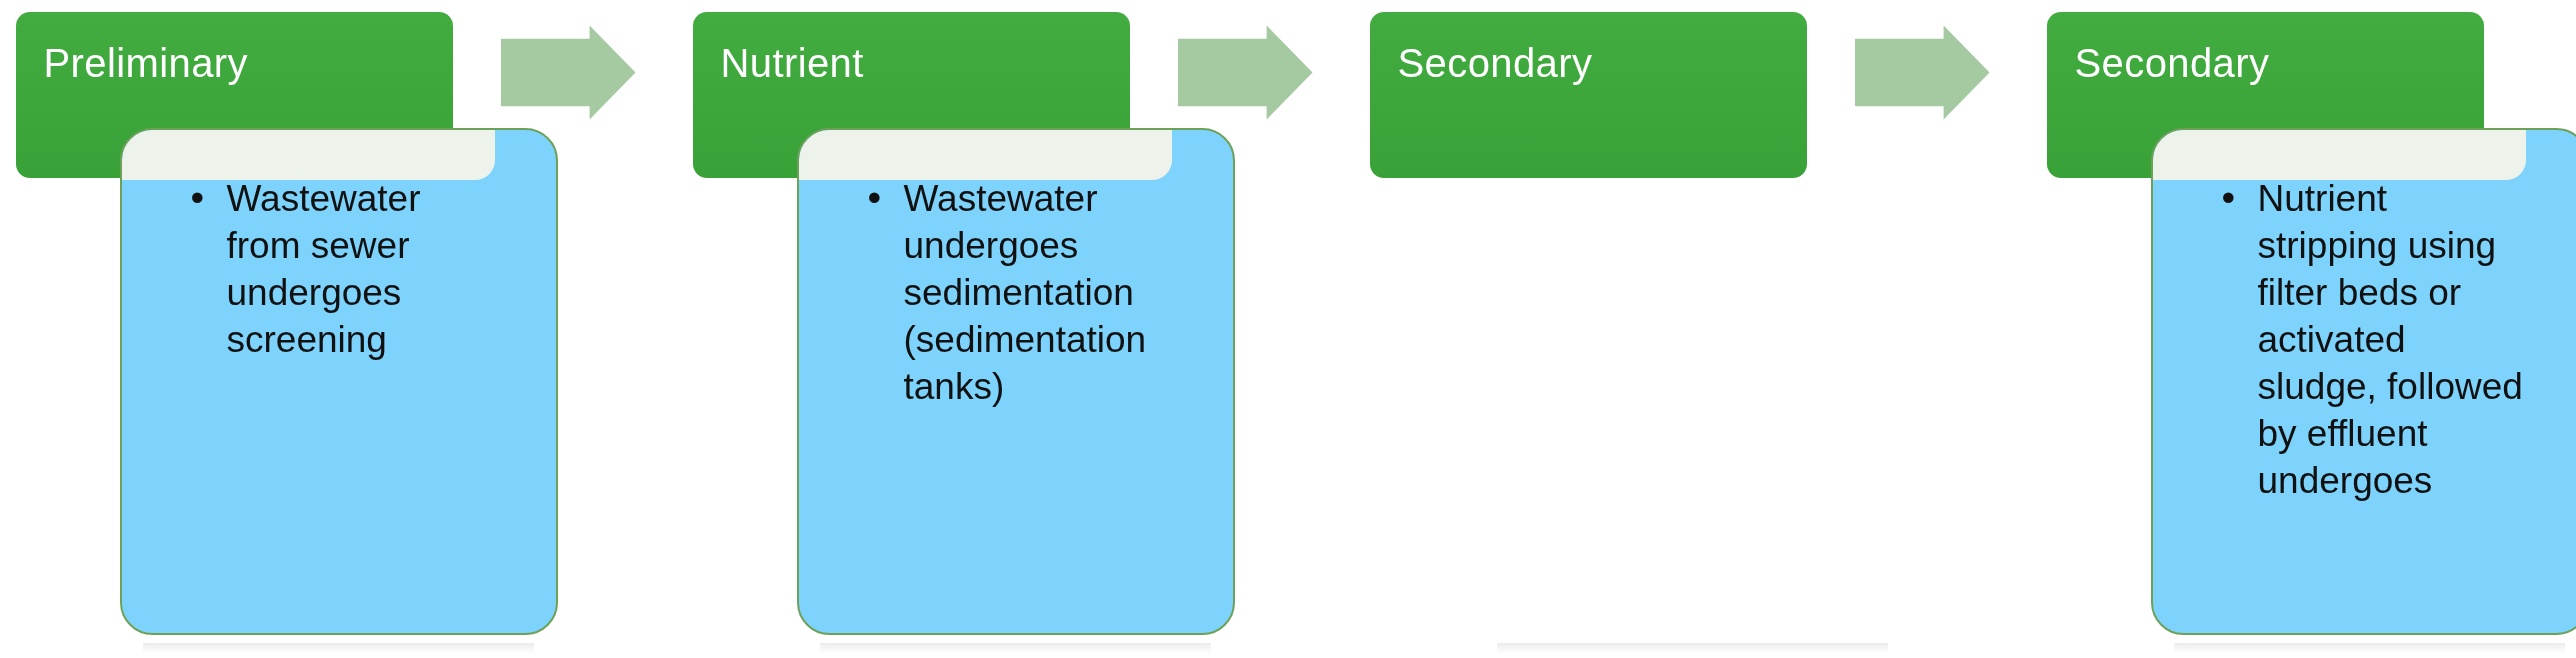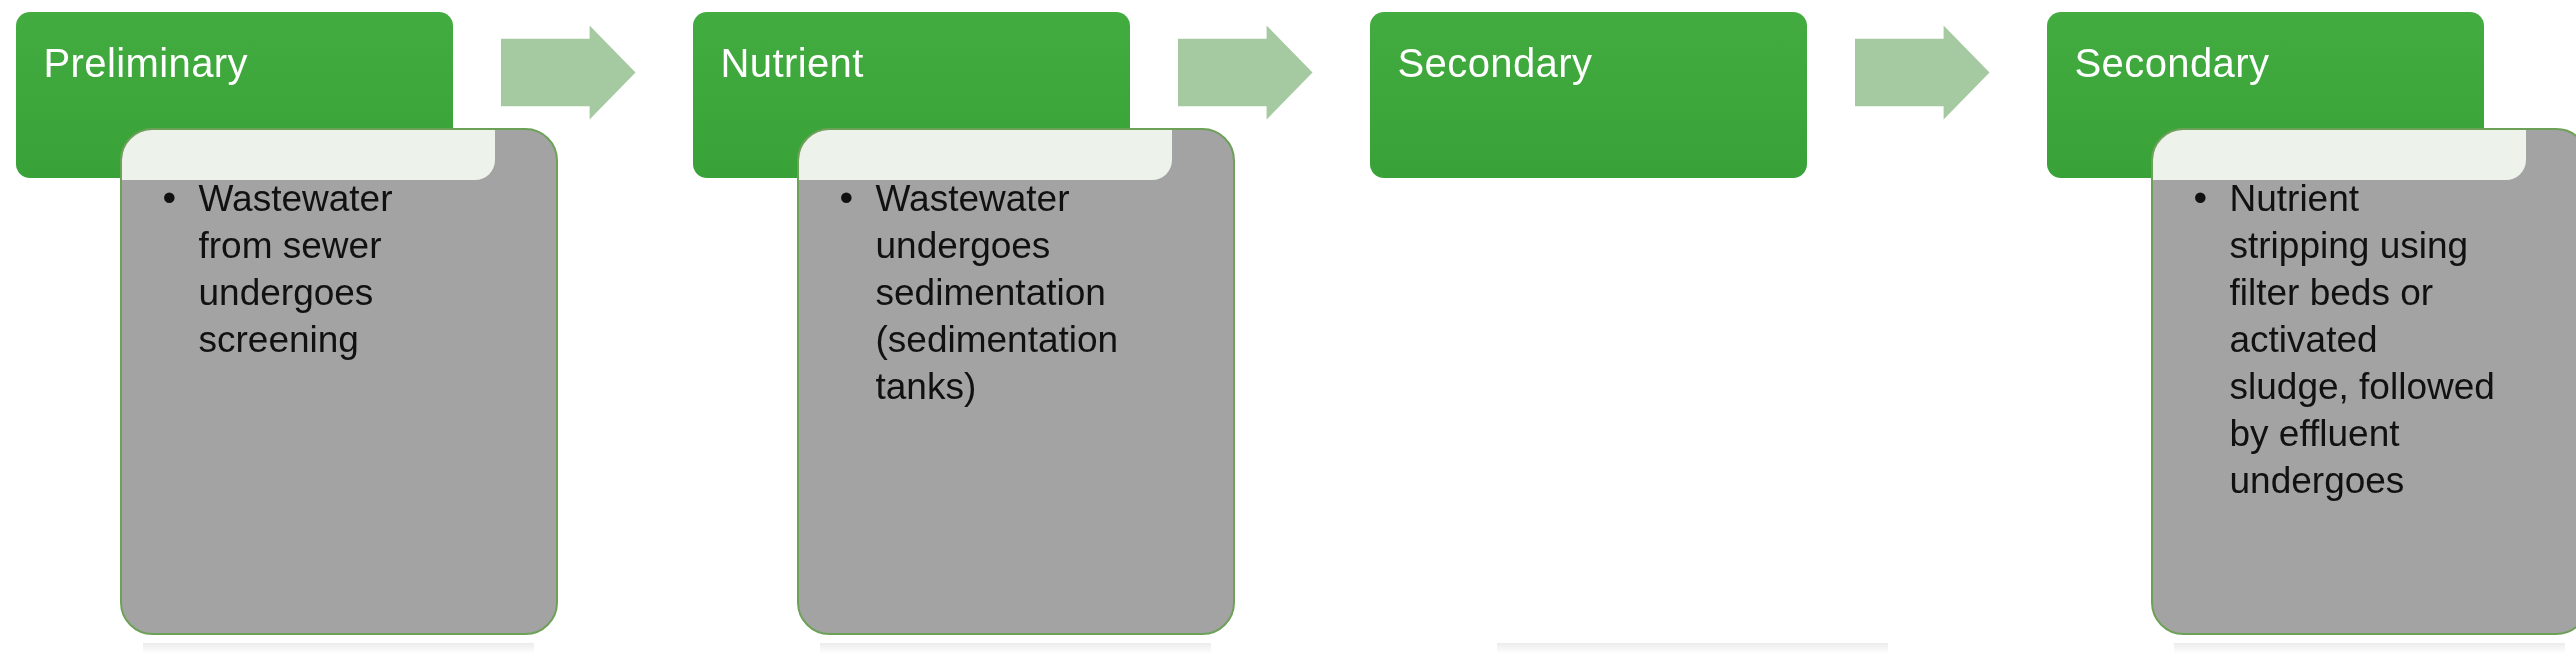--- a/index.html
+++ b/index.html
@@ -48,25 +48,26 @@
     padding: 28px 0 0 28px;
     font-weight: 400;
     letter-spacing: 0.4px;
   }
   .stage-card {
     position: absolute;
     left: 104px;
     top: 128px;
     width: 438px;
     height: 507px;
-    background: #a3a3a3;
+    background: #7dd3fc;
     border: 2.3px solid var(--card-border);
     border-radius: 32.5px;
     z-index: 2;
     overflow: hidden;
+    padding-left: 28px;
   }
   .card-band {
     position: absolute;
     top: 0;
     left: 0;
     width: 86%;
     height: 50px;
     background: var(--band);
     border-radius: 29px 0 20px 0;
   }

